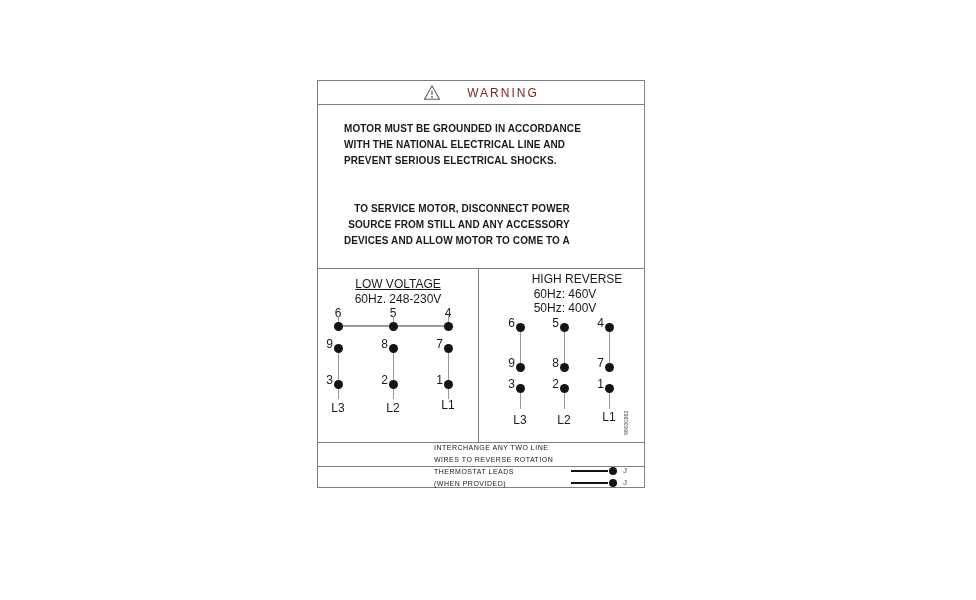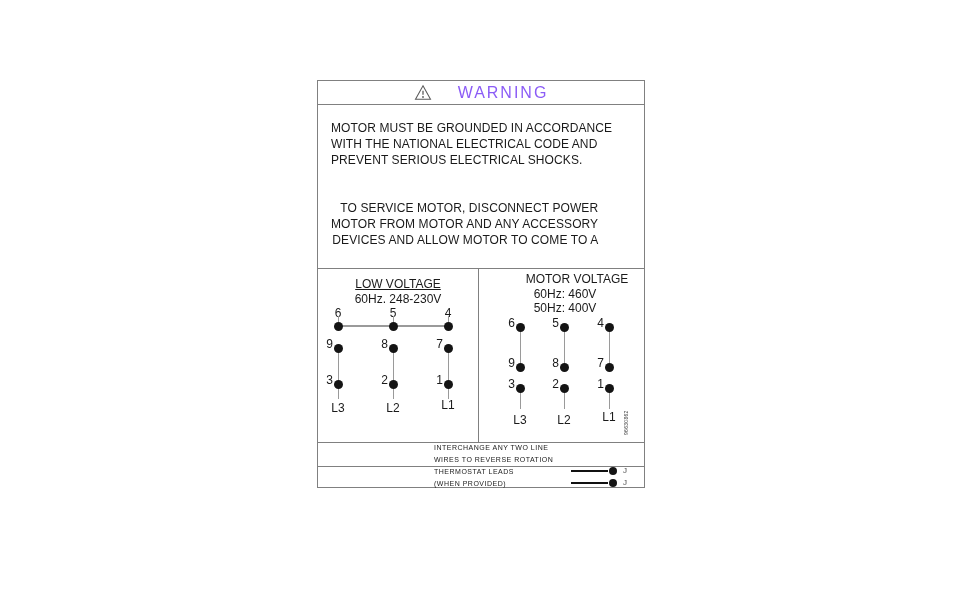--- a/index.html
+++ b/index.html
@@ -13,24 +13,24 @@
   .label{
     position:absolute;left:317px;top:80px;width:326px;height:406px;
     border:1px solid var(--border);background:#fff;
   }
   
   .hdr{
     position:absolute;top:0;left:0;width:100%;height:23px;
     border-bottom:1px solid var(--border);
     display:flex;align-items:center;justify-content:center;
   }
-  .hdr .ttl{font-size:16px;letter-spacing:2px;color:#8b5cf6;margin-left:26px;}
+  .hdr .ttl{font-size:12px;letter-spacing:2px;color:#7f1d1d;margin-left:26px;}
   .hdr svg{display:block;}
   
-  .para{position:absolute;left:13px;font-size:12px;line-height:15.8px;letter-spacing:0.1px;color:var(--text);white-space:nowrap;}
+  .para{position:absolute;left:26px;font-size:10px;line-height:15.8px;letter-spacing:0.1px;color:var(--text);white-space:nowrap;font-weight:bold;}
   .p1{top:40px;} .p2{top:120px;text-align:right;}
   
   .hline{position:absolute;left:0;width:100%;height:0;border-top:1px solid var(--border);}
   .sect{top:187px;} .fdivA{top:361px;} .fdivB{top:385px;}
   .vdiv{position:absolute;left:160px;top:187px;width:0;height:174px;border-left:1px solid var(--border);}
   
   .dg-title{position:absolute;text-align:center;font-size:12px;color:var(--text);white-space:nowrap;}
   .lv-title{left:10px;top:196px;width:140px;text-decoration:underline;}
   .lv-sub{left:10px;top:211px;width:140px;}
   .hv-title{left:189px;top:191px;width:140px;}
@@ -68,35 +68,35 @@
     <svg width="18" height="17" viewBox="0 0 24 22">
       <path d="M12 2 L22 20 L2 20 Z" fill="none" stroke="#5a5a5a" stroke-width="1.4"></path>
       <line x1="12" y1="8.5" x2="12" y2="14" stroke="#5a5a5a" stroke-width="1.7"></line>
       <circle cx="12" cy="17" r="1.2" fill="#5a5a5a"></circle>
     </svg>
     <span class="ttl">WARNING</span>
   </div>
 
   <div class="para p1">
     <div>MOTOR MUST BE GROUNDED IN ACCORDANCE</div>
-    <div>WITH THE NATIONAL ELECTRICAL CODE AND</div>
+    <div>WITH THE NATIONAL ELECTRICAL LINE AND</div>
     <div>PREVENT SERIOUS ELECTRICAL SHOCKS.</div>
   </div>
   <div class="para p2">
     <div>TO SERVICE MOTOR, DISCONNECT POWER</div>
-    <div>MOTOR FROM MOTOR AND ANY ACCESSORY</div>
+    <div>SOURCE FROM STILL AND ANY ACCESSORY</div>
     <div>DEVICES AND ALLOW MOTOR TO COME TO A</div>
   </div>
 
   <div class="hline sect"></div>
   <div class="vdiv"></div>
 
   <div class="dg-title lv-title">LOW VOLTAGE</div>
   <div class="dg-title lv-sub">60Hz. 248-230V</div>
-  <div class="dg-title hv-title">MOTOR VOLTAGE</div>
+  <div class="dg-title hv-title">HIGH REVERSE</div>
   <div class="dg-title hv-sub1">60Hz: 460V</div>
   <div class="dg-title hv-sub2">50Hz: 400V</div>
 
   <div id="wiring-layer">
       <div class="wire" style="left: 20px; top: 244px; width: 110px; height: 1.5px;"></div>
       <div class="wire" style="left: 20px; top: 267px; width: 1px; height: 36px;"></div>
       <div class="wire" style="left: 75px; top: 267px; width: 1px; height: 36px;"></div>
       <div class="wire" style="left: 130px; top: 267px; width: 1px; height: 36px;"></div>
       <div class="wire" style="left: 20px; top: 303px; width: 1px; height: 15px;"></div>
       <div class="wire" style="left: 75px; top: 303px; width: 1px; height: 15px;"></div>

